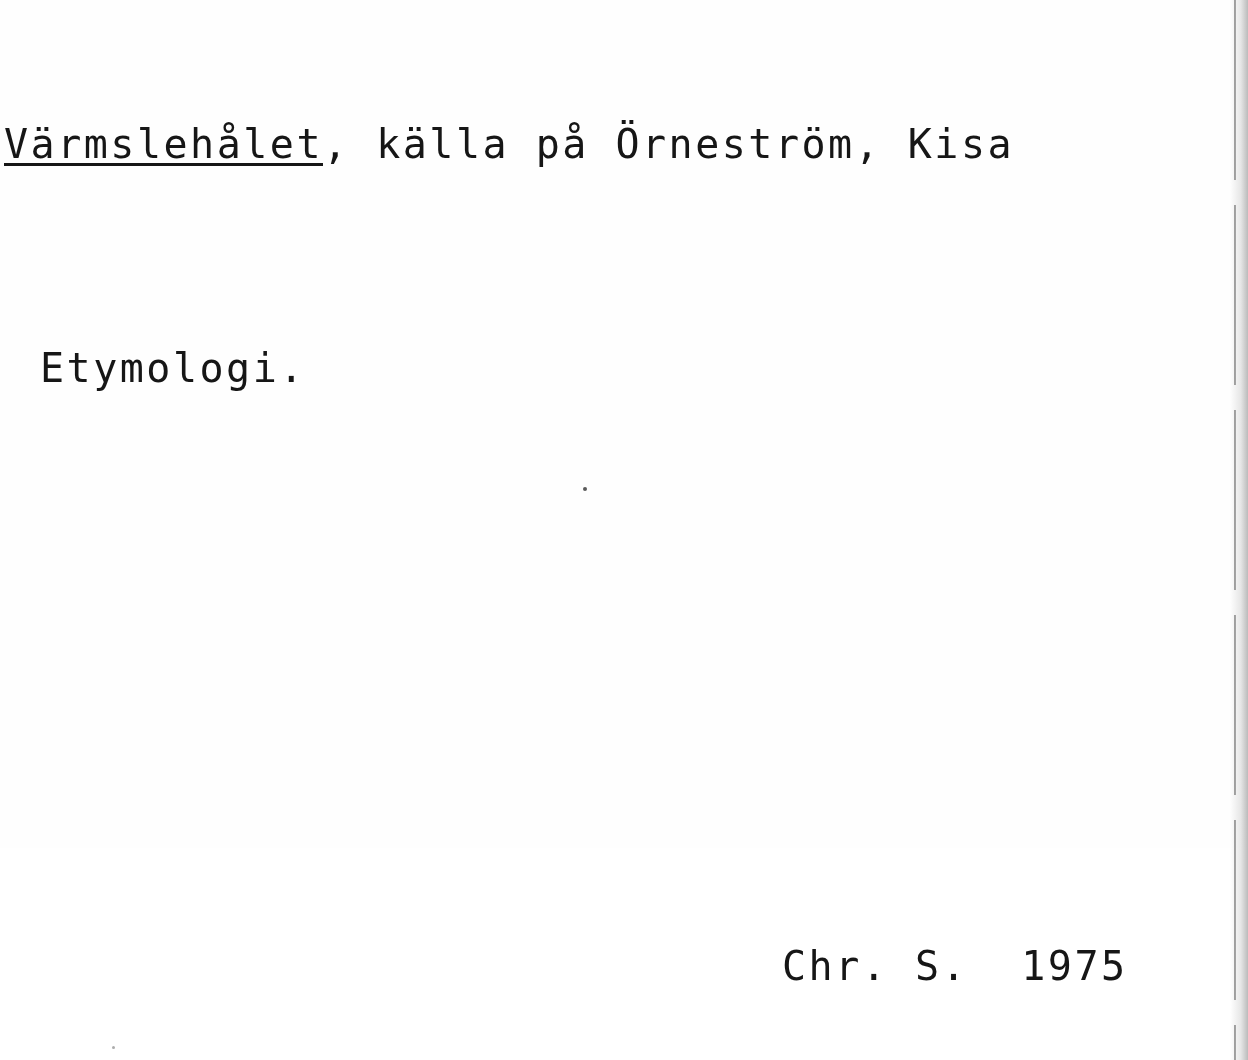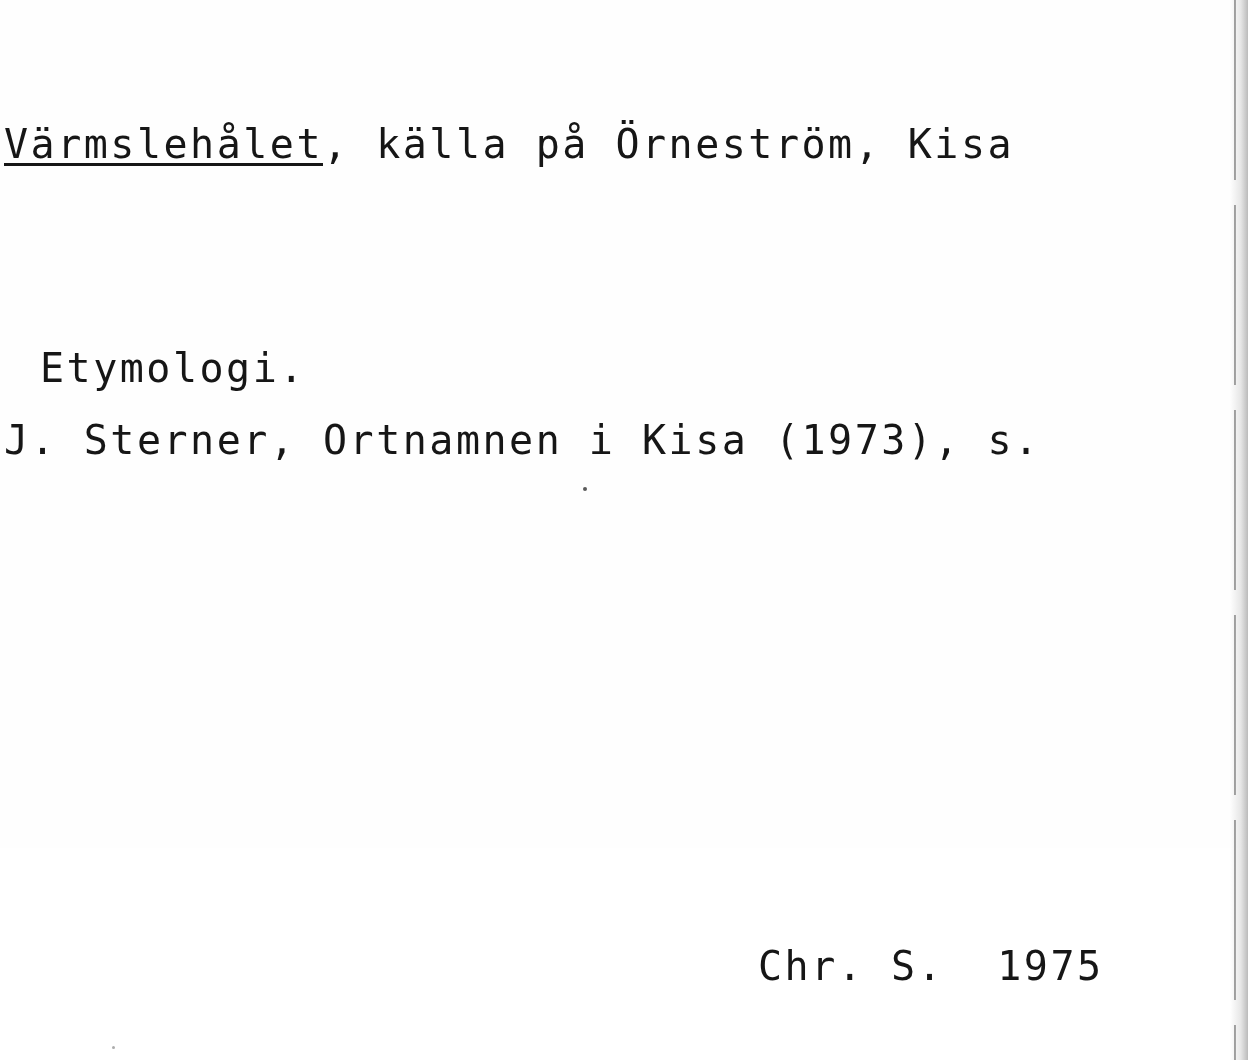--- a/index.html
+++ b/index.html
@@ -64,42 +64,41 @@
     text-underline-offset: 5px;
     text-decoration-thickness: 3px;
   }
 
   
   #line-title      { left: 4px;   top: 124px; }
   #line-title-cont { left: 470px; top: 204px; }
   #line-section    { left: 4px;   top: 348px; margin-left: 36px; }
   #line-ref        { left: 4px;   top: 420px; }
   #line-ref-cont   { left: 998px; top: 504px; }
-  #line-signature  { left: 758px; top: 946px; text-align: center; }
+  #line-signature  { left: 782px; top: 946px; text-align: center; }
 
   
   .speck {
     position: absolute;
     background: #5a5a5a;
     border-radius: 50%;
   }
   .speck.s1 { left: 583px; top: 487px; width: 4px; height: 4px; }
   .speck.s2 { left: 112px; top: 1046px; width: 3px; height: 3px; opacity: .5; }
 </style>
 </head>
 <body>
 
 <div class="card">
 
   <div class="typed headword-line" id="line-title"><span class="headword">Värmslehålet</span><span>, källa på Örneström, Kisa</span></div>
 
 
   <div class="typed" id="line-section">Etymologi.</div>
 
-  <div class="typed" id="line-ref">J. Sterner, Ortnamnen i Kisa (1973), s.</div>
 
 
   <div class="typed" id="line-signature">Chr. S.  1975</div>
 
   <div class="speck s1"></div>
   <div class="speck s2"></div>
 
   <div class="edge-line broken"></div>
   <div class="edge-shadow"></div>
 </div>

